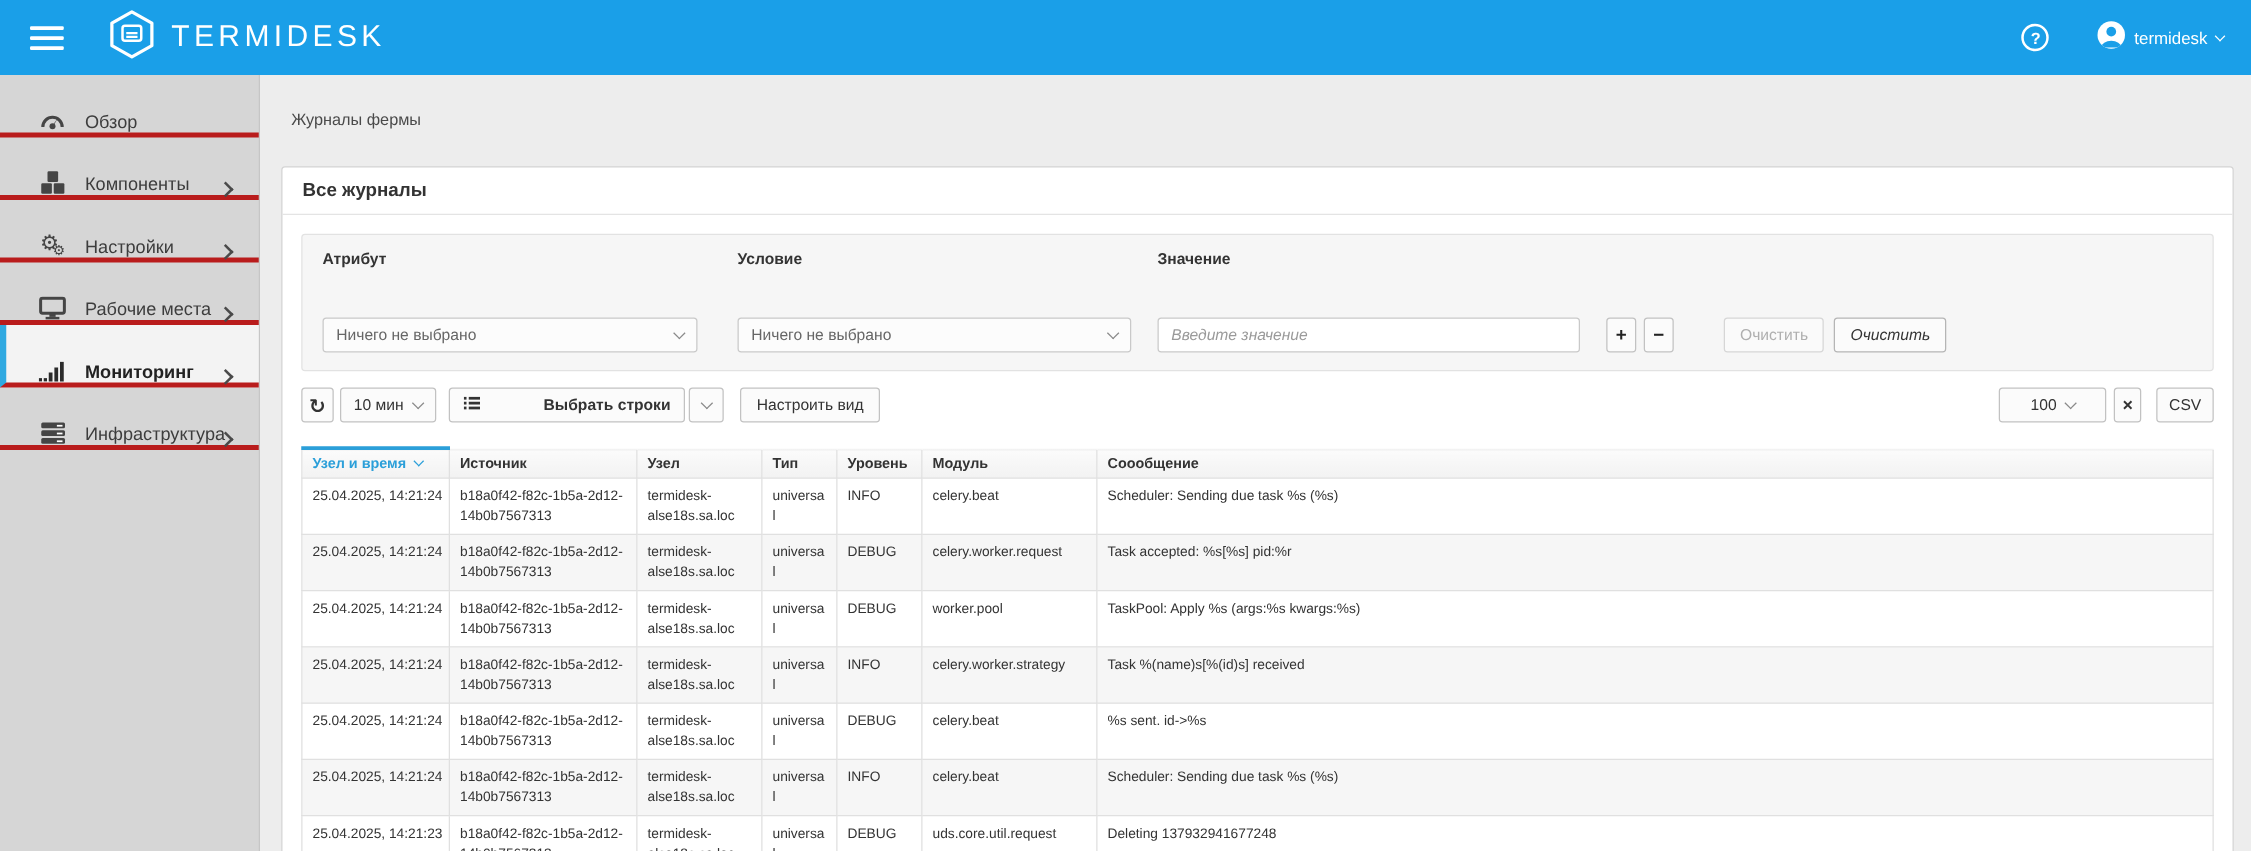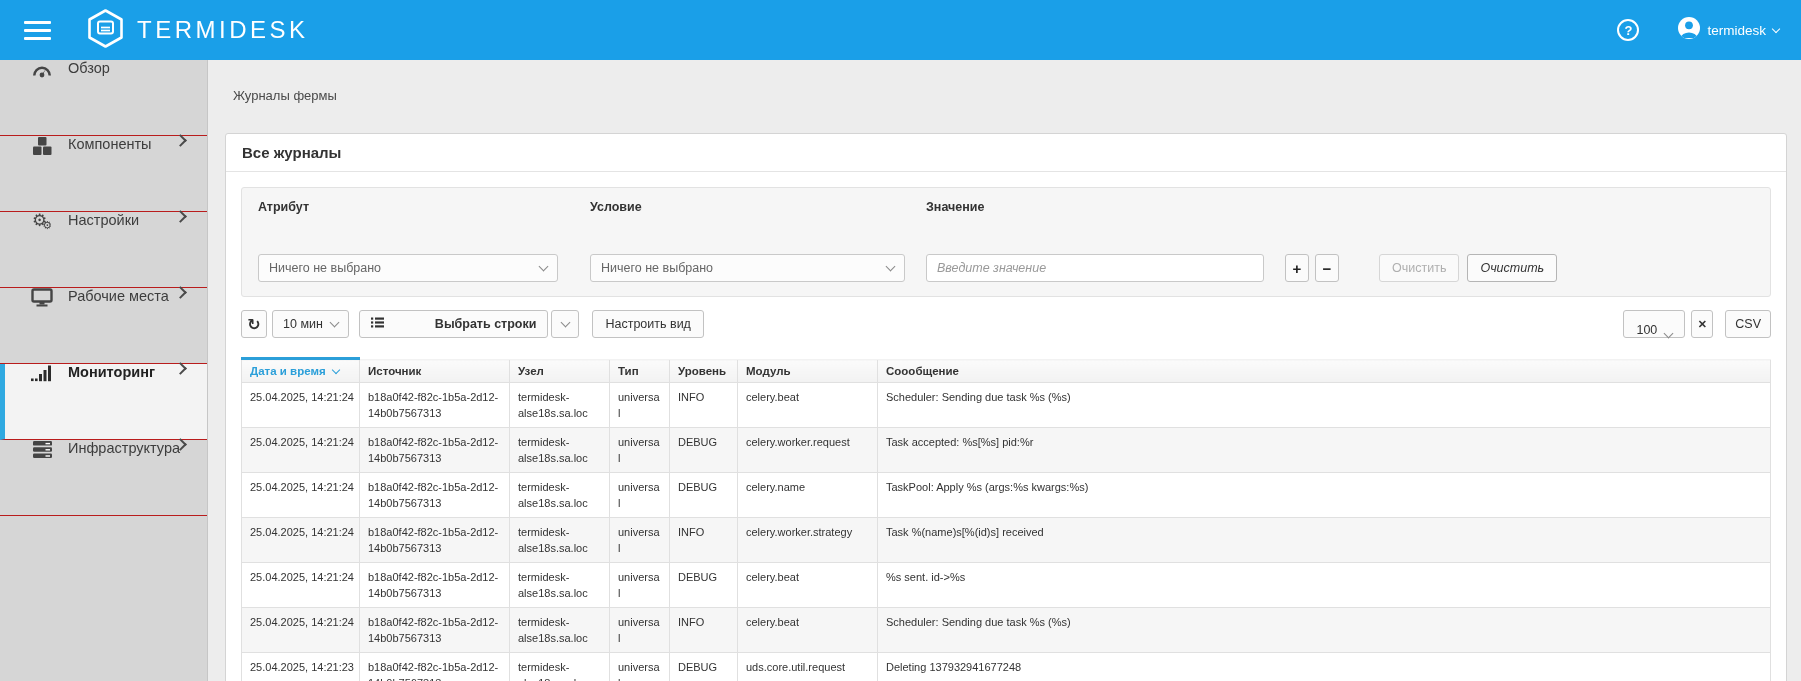--- a/index.html
+++ b/index.html
@@ -19,21 +19,21 @@
   .username { color:#fff; font-size:13.5px; margin-left:6px; }
   .caret { display:inline-block; width:7px; height:7px; border-right:1.7px solid #8a8a8a; border-bottom:1.7px solid #8a8a8a; transform:rotate(45deg); margin-top:-4px; }
   .caret.white { border-color:#fff; width:6px; height:6px; margin-left:7px; margin-top:-2px; }
 
   
   .shell { display:flex; height:621px; }
   .sidebar { width:208px; background:#D6D6D6; border-right:1px solid #C6C6C6; flex:none; }
   .content { flex:1; padding:28px 14px 0 17px; }
 
   
-  .sitem { height:76px; display:flex; align-items:flex-start; padding-left:30px; border-bottom:1px solid #b91c1c; cursor:pointer; position:relative; }
+  .sitem { height:50px; display:flex; align-items:flex-end; padding-left:30px; border-bottom:4px solid #b91c1c; cursor:pointer; position:relative; }
   .sicon { width:24px; display:flex; justify-content:center; flex:none; }
   .slabel { font-size:14.5px; color:#3D3D3D; margin-left:14px; }
   .chev-right { width:9px; height:9px; border-top:2px solid #4A4A4A; border-right:2px solid #4A4A4A; transform:rotate(45deg); position:absolute; right:22px; }
   .sitem.active { background:#F3F3F3; border-left:5px solid #2FA9E1; padding-left:25px; }
   .sitem.active .slabel { font-weight:bold; color:#222; }
   .gear-big { font-size:17px; color:#454545; line-height:1; font-family:"DejaVu Sans", sans-serif; }
   .gear-small { font-size:11px; color:#454545; line-height:1; font-family:"DejaVu Sans", sans-serif; margin-left:-5px; margin-top:8px; }
 
   
   .breadcrumb { font-size:13px; color:#4A4A4A; margin-left:8px; }
@@ -60,21 +60,21 @@
   
   .toolbar { margin-top:13px; display:flex; align-items:center; }
   .btn-refresh { width:26px; font-size:16px; font-weight:bold; font-family:"DejaVu Sans", sans-serif; }
   .btn-interval { margin-left:5px; padding:0 10px; }
   .btn-interval .caret, .btn-pagesize .caret { margin-left:8px; }
   .btn-selrows { margin-left:10px; padding:0 11px;gap:44px; }
   .btn-selrows svg { margin-right:7px; }
   .btn-caret { width:28px; margin-left:3px; }
   .btn-config { margin-left:13px; padding:0 12px; }
   .toolbar-right { margin-left:auto; display:flex; align-items:center; }
-  .btn-pagesize { padding:0 12px;align-items:flex-end; }
+  .btn-pagesize { padding:0 24px; }
   .btn-close { width:22px; margin-left:6px; font-weight:bold; font-size:11px; }
   .btn-csv { margin-left:12px; padding:0 9px; }
 
   
   table.logs { width:100%; border-collapse:collapse; margin-top:19px; table-layout:fixed; }
   .logs th, .logs td { border:1px solid #E0E0E0; text-align:left; vertical-align:top; }
   .logs th { background:linear-gradient(#FBFBFB,#F2F2F2); font-size:11.5px; font-weight:bold; color:#333;
              padding:5px 8px; border-top:3px solid transparent; white-space:nowrap; cursor:pointer; }
   .logs th.sorted { color:#2B9FD9; border-top-color:#2B9FD9; }
   .sort-caret { display:inline-block; width:6px; height:6px; border-right:1.6px solid #2B9FD9; border-bottom:1.6px solid #2B9FD9; transform:rotate(45deg); margin-left:7px; margin-bottom:2px; }
@@ -288,21 +288,21 @@
                 <col style="width:150px">
                 <col style="width:100px">
               <col style="width:60px">
                 <col style="width:68px">
                 <col style="width:140px">
                 <col>
             </colgroup>
             <thead>
               <tr>
                 <th class="sorted">
-                  <span>Дата и время</span><span class="sort-caret"></span>
+                  <span>Узел и время</span><span class="sort-caret"></span>
                 </th>
                 <th>Источник</th>
                 <th>Узел</th>
                 <th>Тип</th>
                 <th>Уровень</th>
                 <th>Модуль</th>
                 <th>Соообщение</th>
               </tr>
             </thead>
             <tbody>
@@ -325,21 +325,21 @@
               <td>celery.worker.request</td>
               <td>Task accepted: %s[%s] pid:%r</td>
             </tr>
 
             <tr>
               <td class="c-date">25.04.2025, 14:21:24</td>
               <td>b18a0f42-f82c-1b5a-2d12-14b0b7567313</td>
               <td>termidesk-alse18s.sa.loc</td>
               <td>universal</td>
               <td>DEBUG</td>
-              <td>celery.name</td>
+              <td>worker.pool</td>
               <td>TaskPool: Apply %s (args:%s kwargs:%s)</td>
             </tr>
 
             <tr>
               <td class="c-date">25.04.2025, 14:21:24</td>
               <td>b18a0f42-f82c-1b5a-2d12-14b0b7567313</td>
               <td>termidesk-alse18s.sa.loc</td>
               <td>universal</td>
               <td>INFO</td>
               <td>celery.worker.strategy</td>

